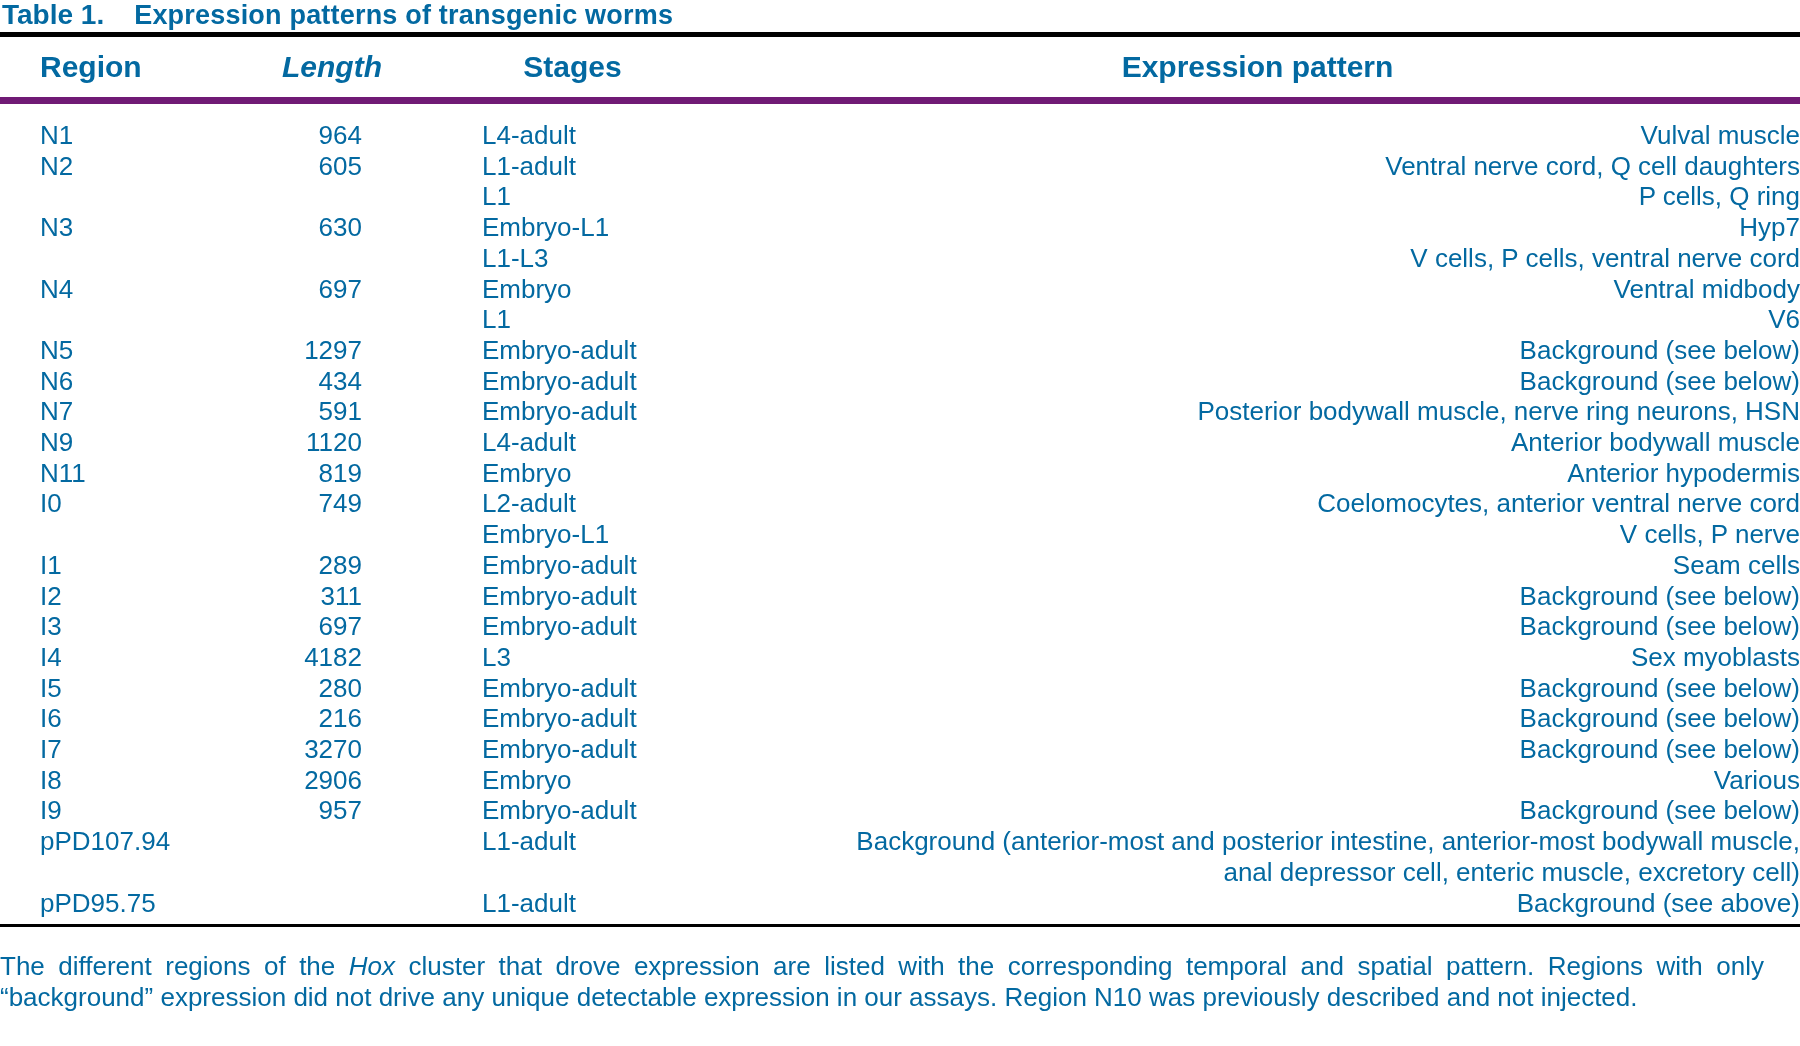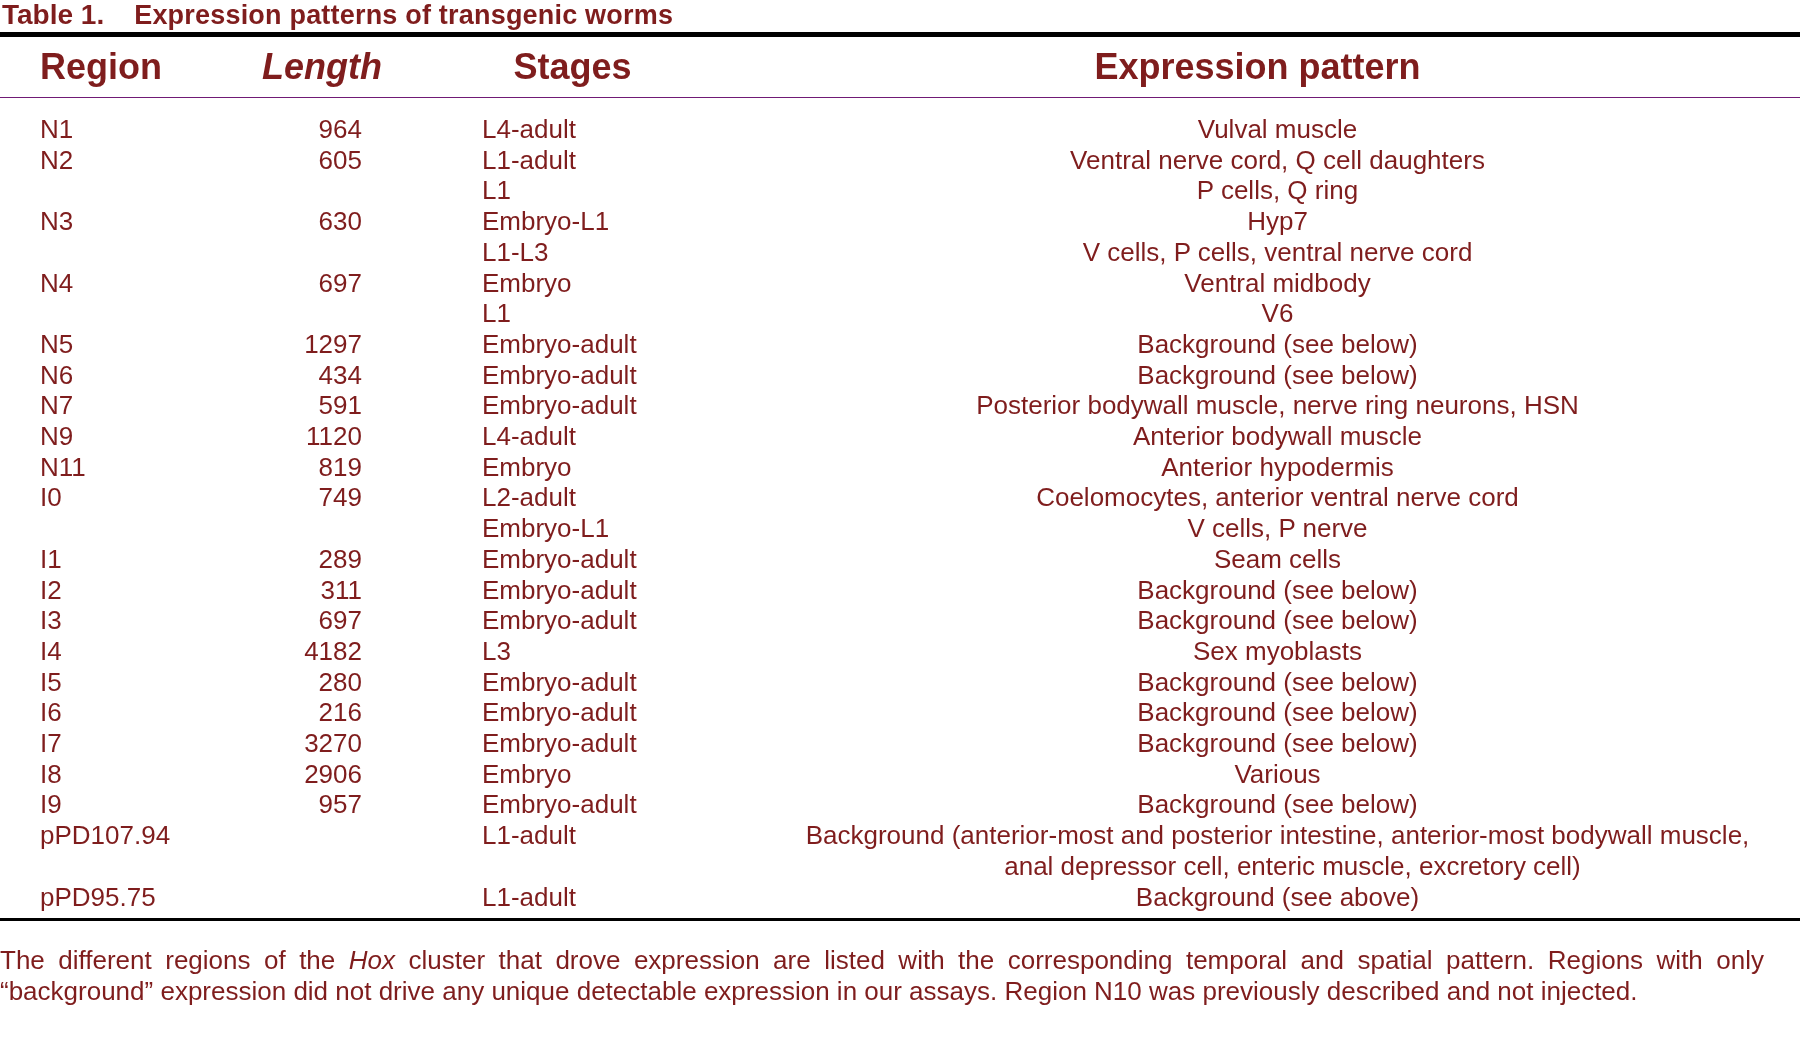--- a/index.html
+++ b/index.html
@@ -5,21 +5,21 @@
   html, body {
     margin: 0;
     padding: 0;
     background: #ffffff;
   }
   .page {
     position: relative;
     width: 1800px;
     height: 1046px;
     background: #ffffff;
-    color: #7f1d1d;
+    color: #0369a1;
     font-family: "Liberation Sans", sans-serif;
     overflow: hidden;
     box-sizing: border-box;
   }
   
   .title-row {
     line-height: 30px;
     height: 30px;
     white-space: nowrap;
     padding-left: 2px;
@@ -44,42 +44,42 @@
     border-bottom: 3px solid #000;
   }
   col.c-region  { width: 180px; }
   col.c-length  { width: 210px; }
   col.c-stages  { width: 365px; }
   col.c-pattern { width: 1045px; }
 
   thead th {
     height: 60px;
     vertical-align: middle;
-    border-bottom: 1px solid #701a75;
-    font-size: 36px;
+    border-bottom: 7px solid #701a75;
+    font-size: 30px;
     font-weight: 700;
     padding: 0;
   }
   th.h-region  { text-align: left;  padding-left: 40px; }
   th.h-length  { text-align: right; padding-right: 8px; font-style: italic; }
   th.h-stages  { text-align: center; }
   th.h-pattern { text-align: center; padding-right: 40px; }
 
   tbody td {
     font-size: 26px;
     line-height: 30.7px;
     padding: 0;
     white-space: nowrap;
     vertical-align: top;
     overflow: visible;
   }
   td.t-region  { text-align: left;  padding-left: 40px; }
   td.t-length  { text-align: right; padding-right: 28px; }
   td.t-stages  { text-align: left;  padding-left: 92px; }
-  td.t-pattern { text-align: center; }
+  td.t-pattern { text-align: right; }
   td.t-pattern.indent { padding-left: 30px; }
 
   tbody tr:first-child td { padding-top: 16px; }
   tbody tr:last-child  td { padding-bottom: 6px; }
 
   
   .footnote {
     margin-top: 24px;
     font-size: 26px;
     line-height: 31px;

